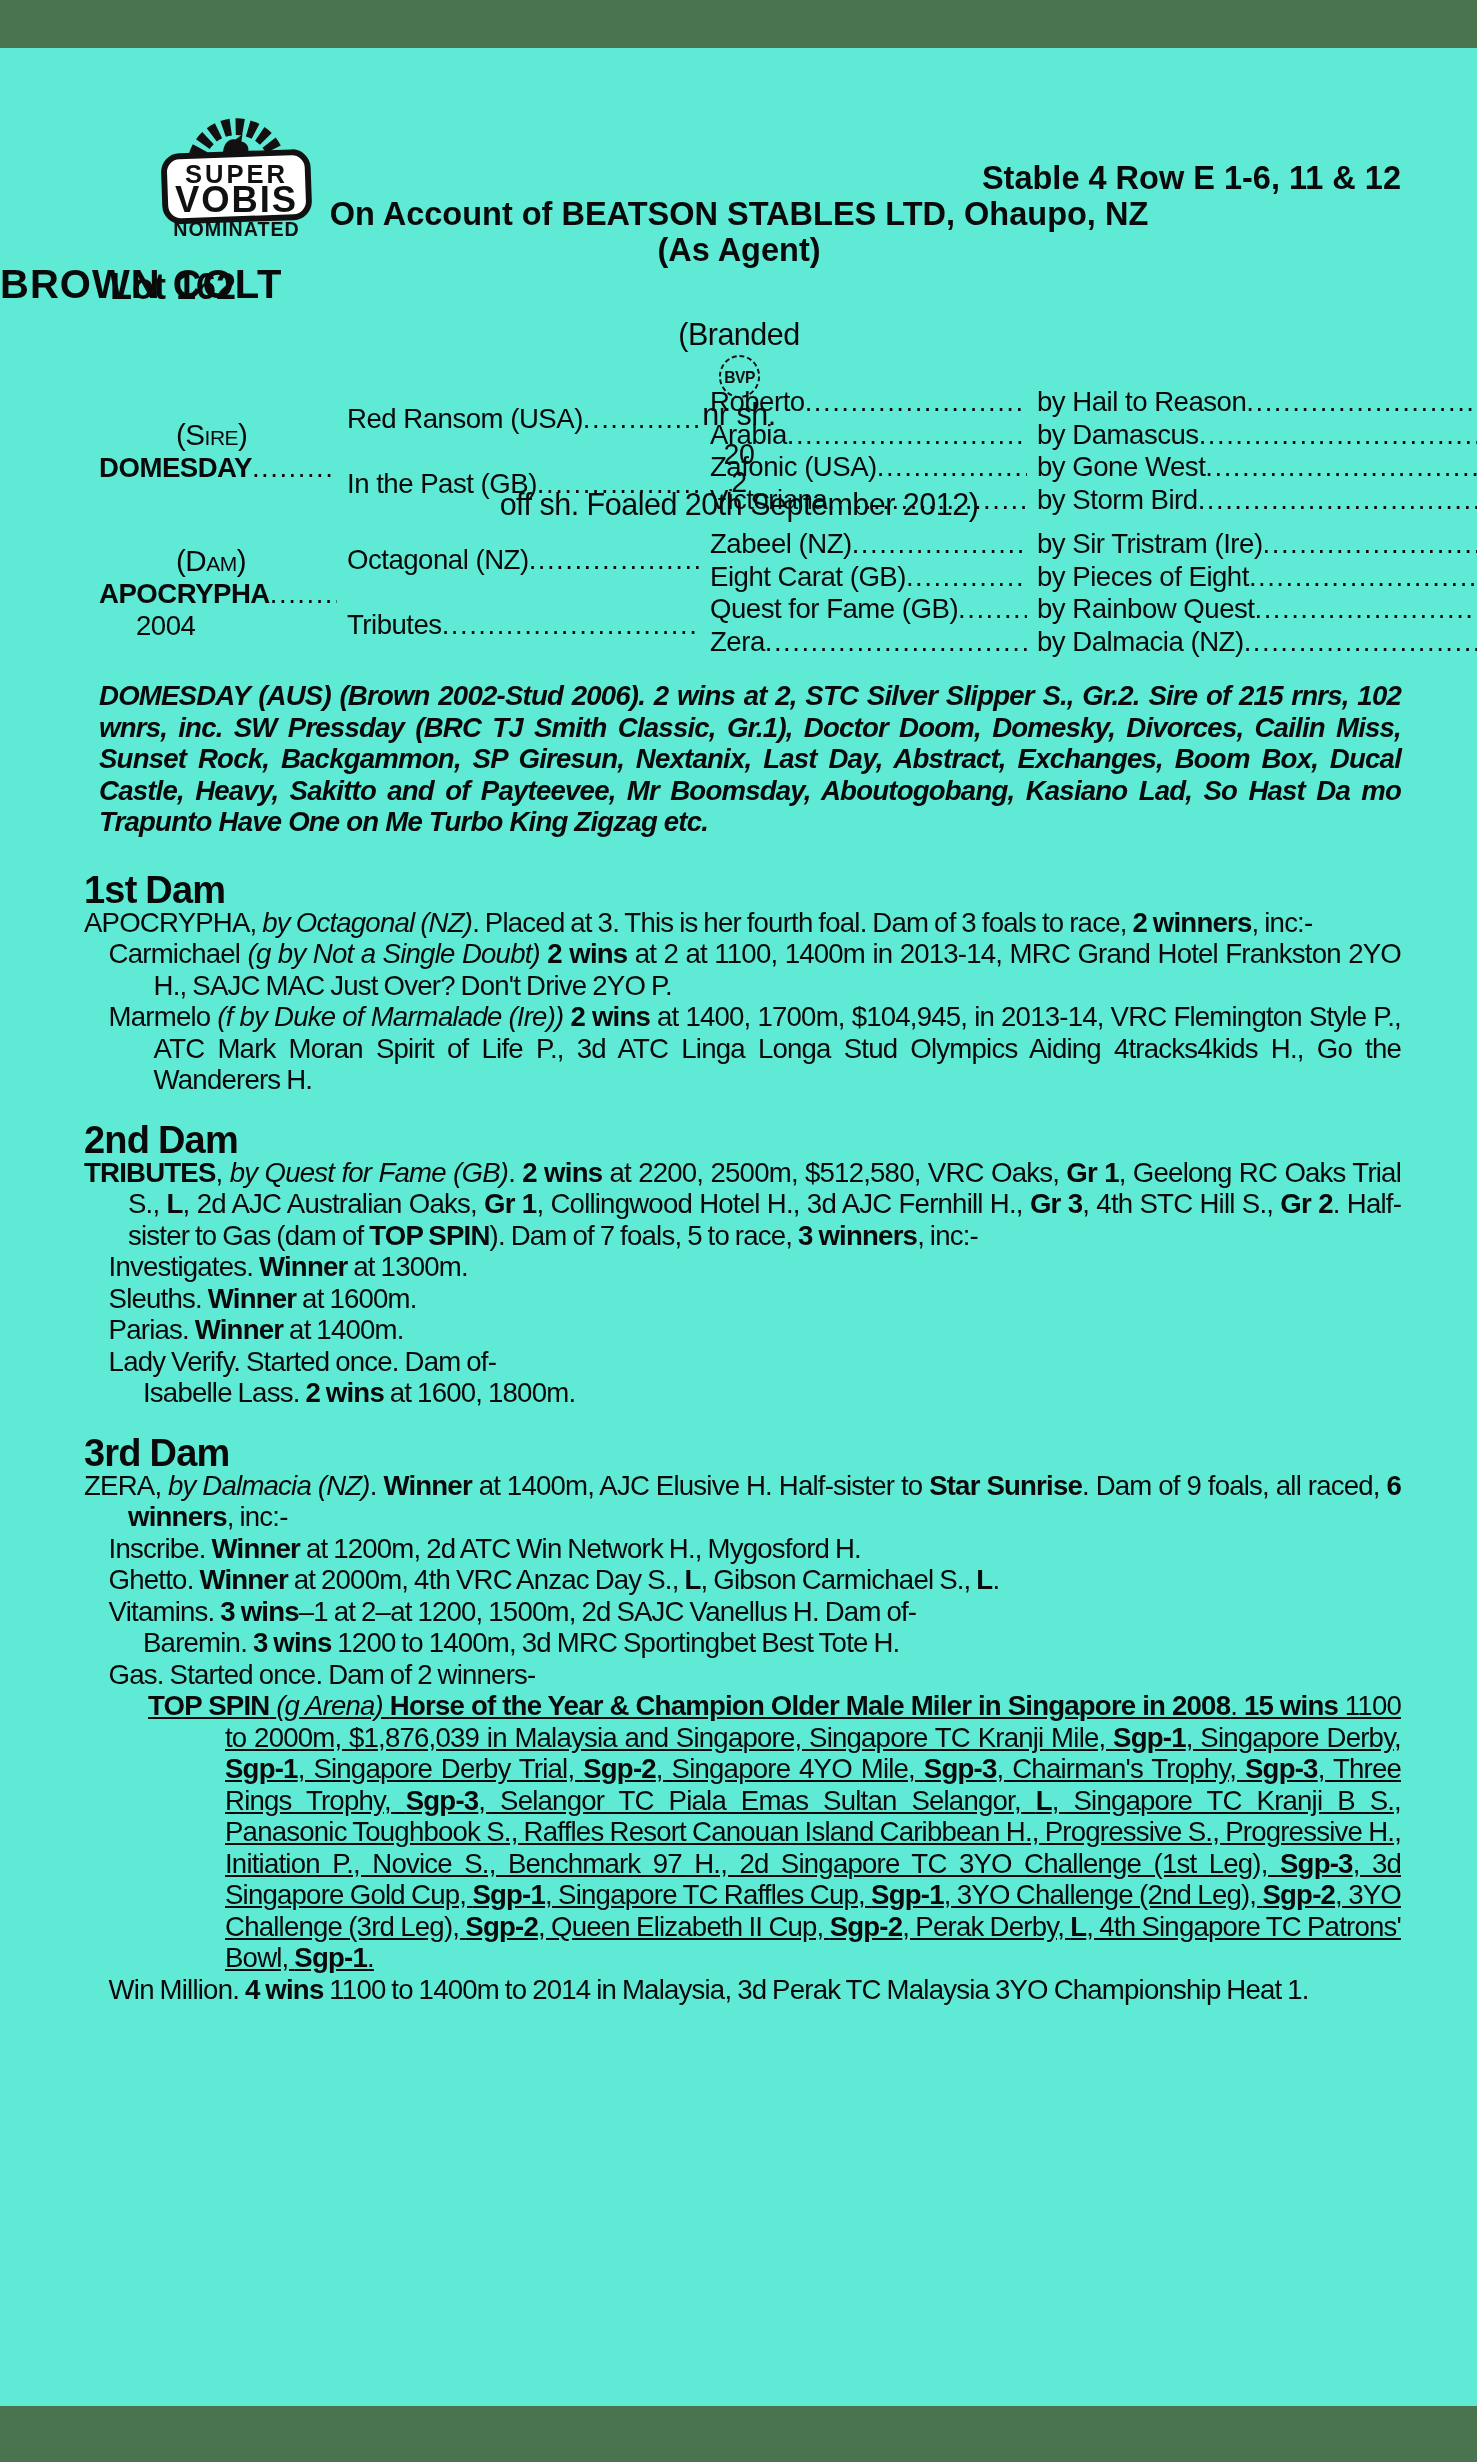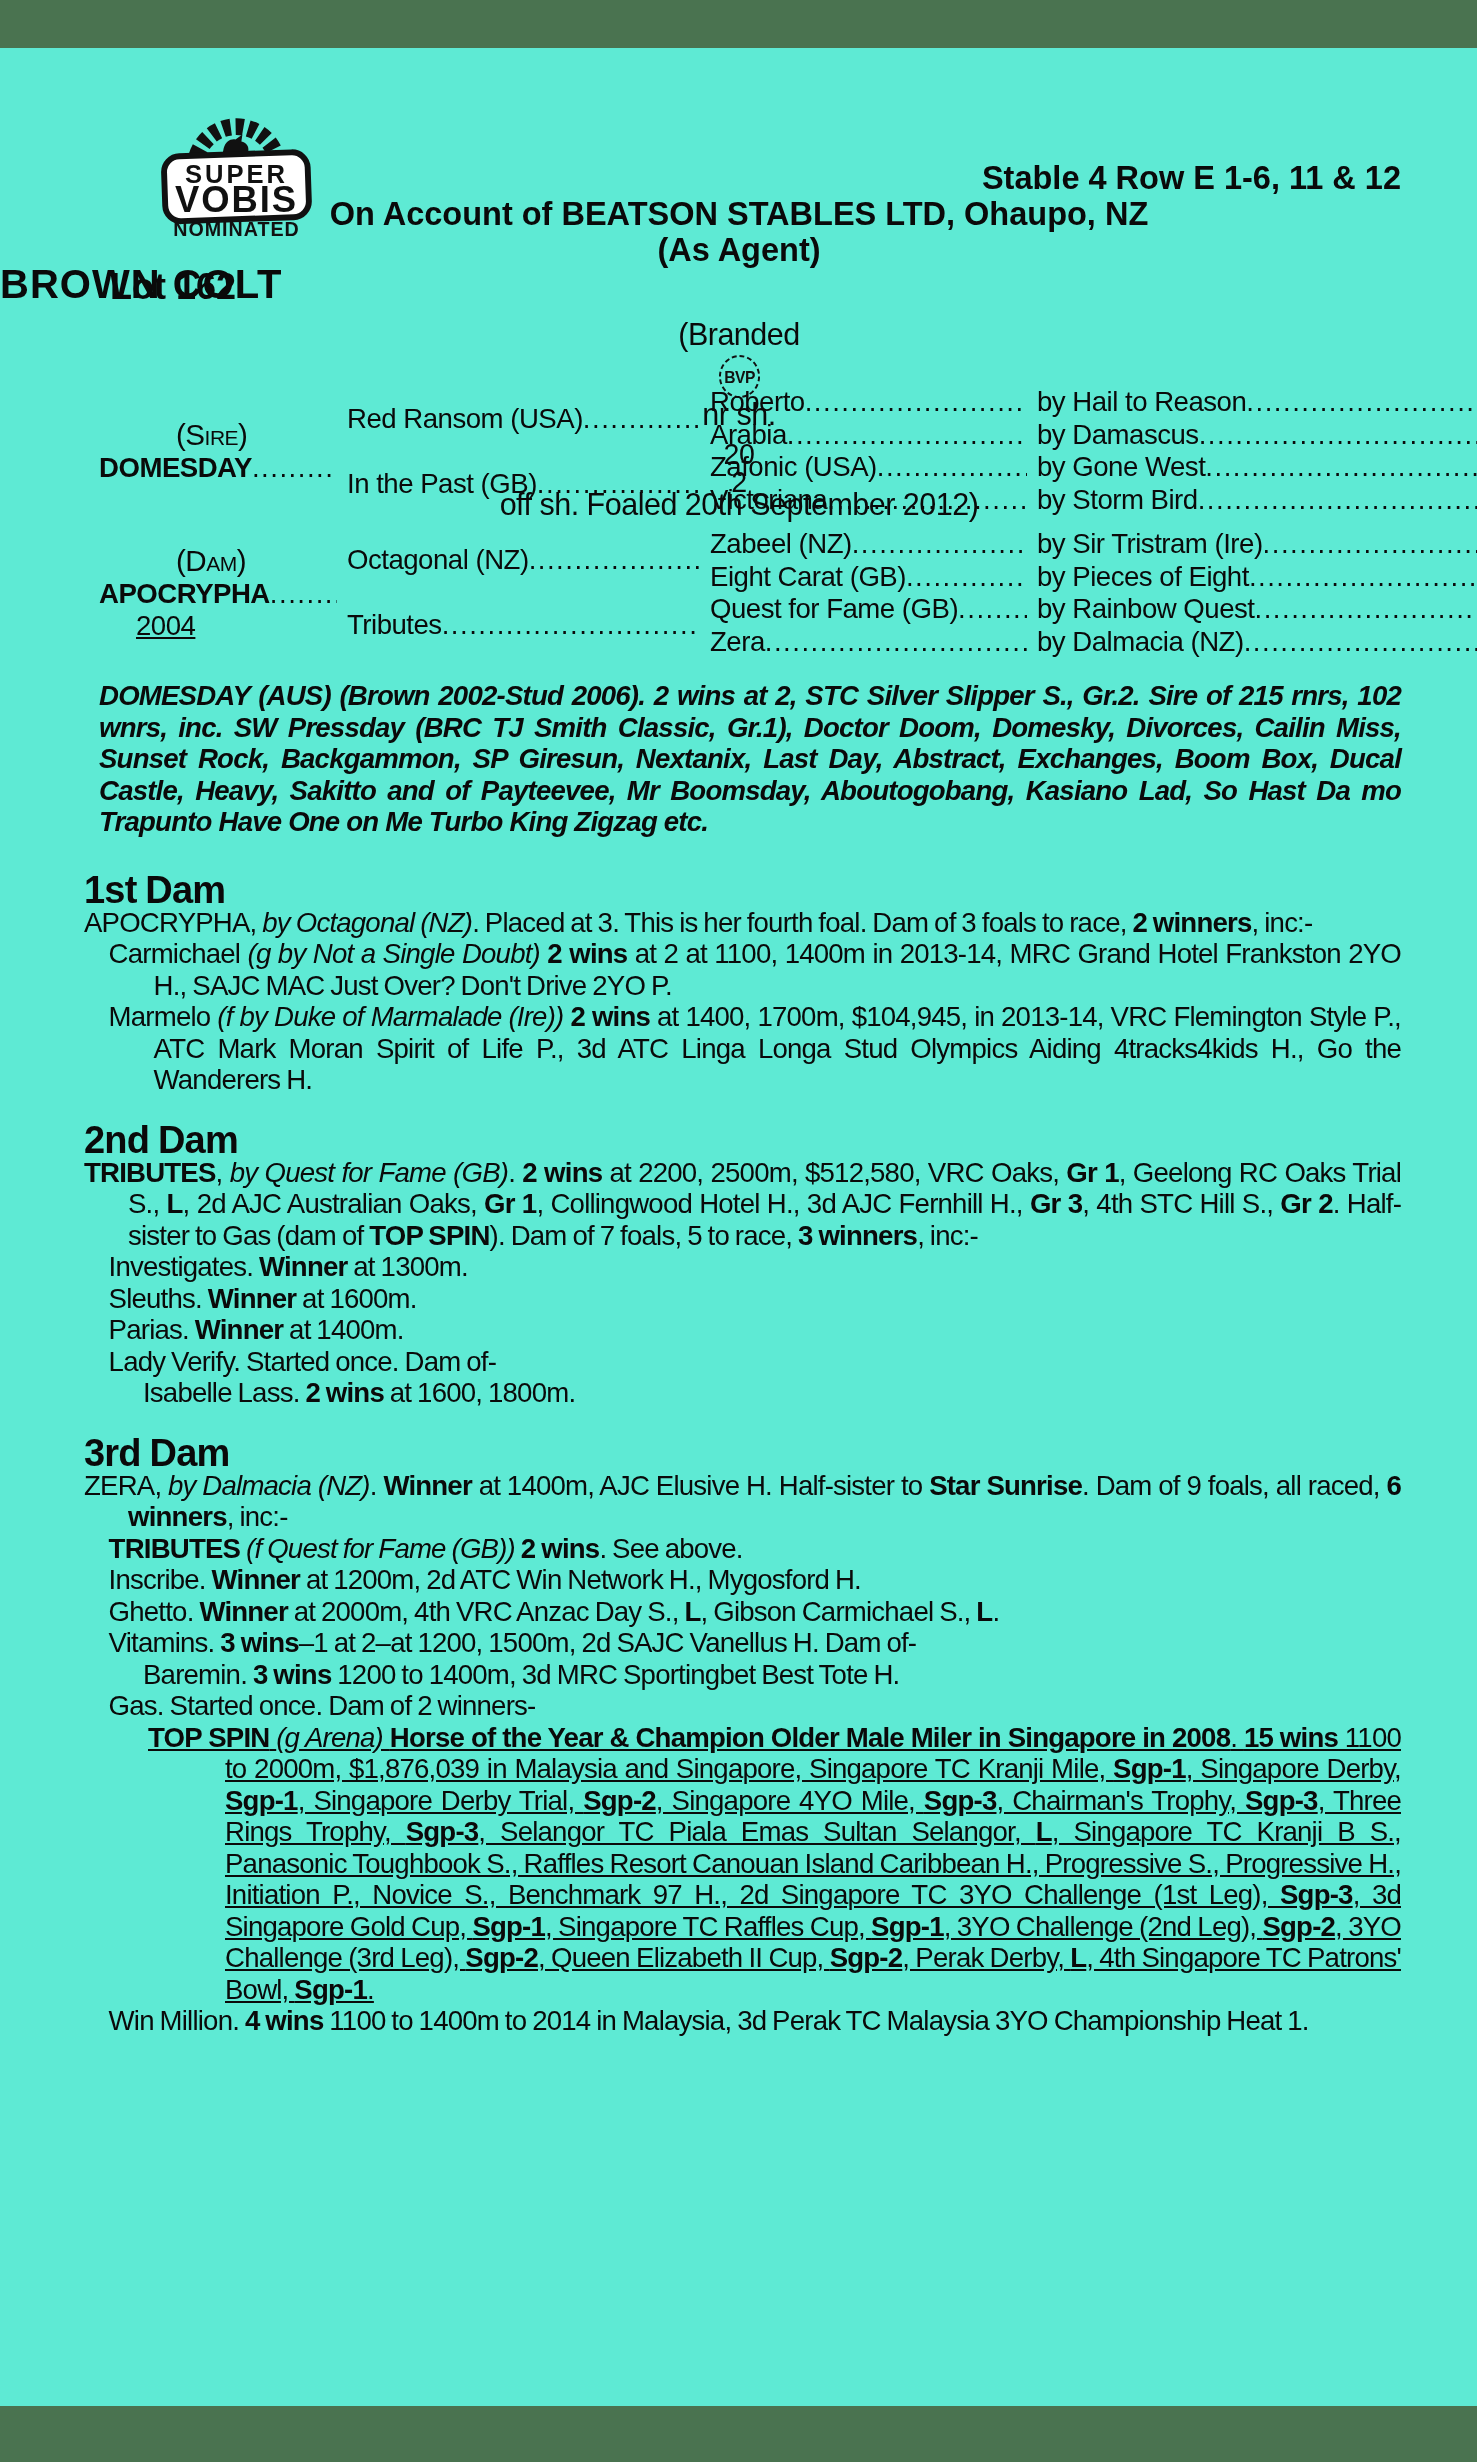--- a/index.html
+++ b/index.html
@@ -30,21 +30,21 @@
        grid-template-rows:repeat(4,32.5px) 11.8px repeat(4,32.5px);
        font-size:27.6px;letter-spacing:-0.5px;align-items:center;}
   .ped .vblock{display:flex;flex-direction:column;justify-content:center;height:100%;}
   .c-sire{grid-column:1;grid-row:1/5;}
   .c-dam{grid-column:1;grid-row:6/10;}
   .c-p1{grid-column:2;grid-row:1/3;}
   .c-p2{grid-column:2;grid-row:3/5;}
   .c-p3{grid-column:2;grid-row:6/8;}
   .c-p4{grid-column:2;grid-row:8/10;}
   .role{padding-left:77px;font-variant:small-caps;font-size:29.6px;}
-  .yr{padding-left:37px;text-decoration:underline;}
+  .yr{padding-left:37px;}
   .leader{display:flex;align-items:baseline;padding-right:9.9px;}
   .leader .nm{white-space:nowrap;}
   .leader .nm.bold{font-weight:bold;}
   .dots{flex:1;overflow:hidden;white-space:nowrap;letter-spacing:1.5px;}
   .dots::after{content:"....................................................................................";}
 
   
   .sire-note{position:absolute;left:99px;top:680px;width:1302px;font-size:27.6px;line-height:31.5px;
              font-weight:bold;font-style:italic;text-align:justify;letter-spacing:-0.8px;}
 
@@ -218,21 +218,20 @@
       <div class="para e1"><span>Marmelo </span><span class="i">(f by Duke of Marmalade (Ire))</span><span> </span><span class="b">2 wins</span><span> at 1400, 1700m, $104,945, in 2013-14, VRC Flemington Style P., ATC Mark Moran Spirit of Life P., 3d ATC Linga Longa Stud Olympics Aiding 4tracks4kids H., Go the Wanderers H.</span></div>
       <div class="sec-h gap">2nd Dam</div>
       <div class="para p0"><span class="b">TRIBUTES</span><span>, </span><span class="i">by Quest for Fame (GB)</span><span>. </span><span class="b">2 wins</span><span> at 2200, 2500m, $512,580, VRC Oaks, </span><span class="b">Gr 1</span><span>, Geelong RC Oaks Trial S., </span><span class="b">L</span><span>, 2d AJC Australian Oaks, </span><span class="b">Gr 1</span><span>, Collingwood Hotel H., 3d AJC Fernhill H., </span><span class="b">Gr 3</span><span>, 4th STC Hill S., </span><span class="b">Gr 2</span><span>. Half-sister to Gas (dam of </span><span class="b">TOP SPIN</span><span>). Dam of 7 foals, 5 to race, </span><span class="b">3 winners</span><span>, inc:-</span></div>
       <div class="para e1"><span>Investigates. </span><span class="b">Winner</span><span> at 1300m.</span></div>
       <div class="para e1"><span>Sleuths. </span><span class="b">Winner</span><span> at 1600m.</span></div>
       <div class="para e1"><span>Parias. </span><span class="b">Winner</span><span> at 1400m.</span></div>
       <div class="para e1"><span>Lady Verify. Started once. Dam of-</span></div>
       <div class="para e2"><span>Isabelle Lass. </span><span class="b">2 wins</span><span> at 1600, 1800m.</span></div>
       <div class="sec-h gap">3rd Dam</div>
       <div class="para p0"><span>ZERA, </span><span class="i">by Dalmacia (NZ)</span><span>. </span><span class="b">Winner</span><span> at 1400m, AJC Elusive H. Half-sister to </span><span class="b">Star Sunrise</span><span>. Dam of 9 foals, all raced, </span><span class="b">6 winners</span><span>, inc:-</span></div>
-      <div class="para e1"><span class="b">TRIBUTES</span><span> </span><span class="i">(f Quest for Fame (GB))</span><span> </span><span class="b">2 wins</span><span>. See above.</span></div>
       <div class="para e1"><span>Inscribe. </span><span class="b">Winner</span><span> at 1200m, 2d ATC Win Network H., Mygosford H.</span></div>
       <div class="para e1"><span>Ghetto. </span><span class="b">Winner</span><span> at 2000m, 4th VRC Anzac Day S., </span><span class="b">L</span><span>, Gibson Carmichael S., </span><span class="b">L</span><span>.</span></div>
       <div class="para e1"><span>Vitamins. </span><span class="b">3 wins</span><span>–1 at 2–at 1200, 1500m, 2d SAJC Vanellus H. Dam of-</span></div>
       <div class="para e2"><span>Baremin. </span><span class="b">3 wins</span><span> 1200 to 1400m, 3d MRC Sportingbet Best Tote H.</span></div>
       <div class="para e1"><span>Gas. Started once. Dam of 2 winners-</span></div>
       <div class="para e3"><span class="b">TOP SPIN</span><span> </span><span class="i">(g Arena)</span><span> </span><span class="b">Horse of the Year &amp; Champion Older Male Miler in Singapore in 2008</span><span>. </span><span class="b">15 wins</span><span> 1100 to 2000m, $1,876,039 in Malaysia and Singapore, Singapore TC Kranji Mile, </span><span class="b">Sgp-1</span><span>, Singapore Derby, </span><span class="b">Sgp-1</span><span>, Singapore Derby Trial, </span><span class="b">Sgp-2</span><span>, Singapore 4YO Mile, </span><span class="b">Sgp-3</span><span>, Chairman's Trophy, </span><span class="b">Sgp-3</span><span>, Three Rings Trophy, </span><span class="b">Sgp-3</span><span>, Selangor TC Piala Emas Sultan Selangor, </span><span class="b">L</span><span>, Singapore TC Kranji B S., Panasonic Toughbook S., Raffles Resort Canouan Island Caribbean H., Progressive S., Progressive H., Initiation P., Novice S., Benchmark 97 H., 2d Singapore TC 3YO Challenge (1st Leg), </span><span class="b">Sgp-3</span><span>, 3d Singapore Gold Cup, </span><span class="b">Sgp-1</span><span>, Singapore TC Raffles Cup, </span><span class="b">Sgp-1</span><span>, 3YO Challenge (2nd Leg), </span><span class="b">Sgp-2</span><span>, 3YO Challenge (3rd Leg), </span><span class="b">Sgp-2</span><span>, Queen Elizabeth II Cup, </span><span class="b">Sgp-2</span><span>, Perak Derby, </span><span class="b">L</span><span>, 4th Singapore TC Patrons' Bowl, </span><span class="b">Sgp-1</span><span>.</span></div>
       <div class="para e1w"><span>Win Million. </span><span class="b">4 wins</span><span> 1100 to 1400m to 2014 in Malaysia, 3d Perak TC Malaysia 3YO Championship Heat 1.</span></div>
     </div>
 </div>
 

